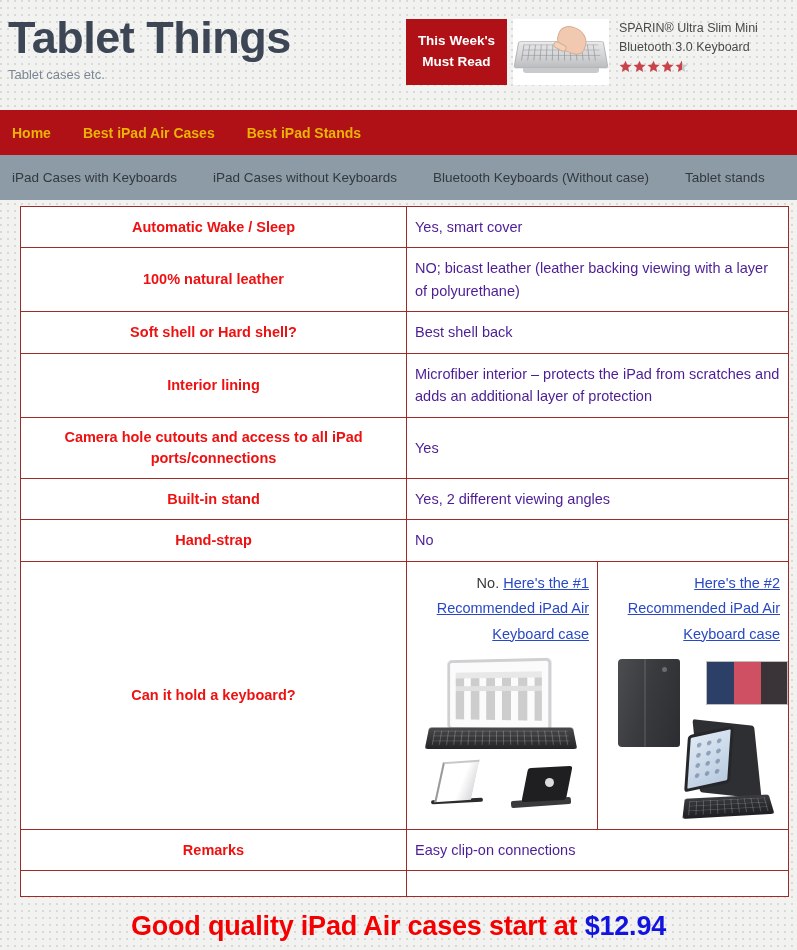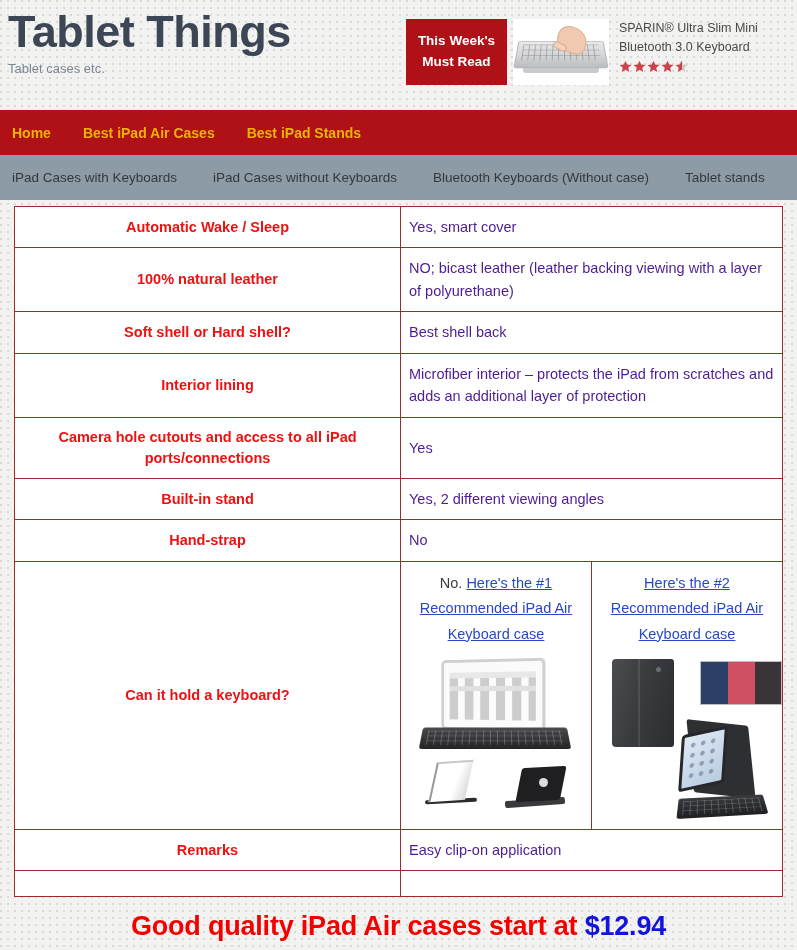--- a/index.html
+++ b/index.html
@@ -18,21 +18,21 @@
 
   
   .header {
     position: relative;
     height: 110px;
     padding: 0;
   }
   .brand {
     position: absolute;
     left: 8px;
-    top: 8px;
+    top: 14px;
   }
   .site-title {
     font-size: 45px;
     font-weight: bold;
     color: #3c4655;
     letter-spacing: -0.5px;
     line-height: 1.05;
     margin: 0;
     padding: 0;
   }
@@ -163,21 +163,21 @@
   }
   .nav-sub a {
     color: #33383d;
     font-size: 13.5px;
     text-decoration: none;
     margin-right: 36px;
     white-space: nowrap;
   }
 
   
-  .table-wrap { padding: 6px 14px 0 14px; }
+  .table-wrap { padding: 6px 14px 0 20px; }
   table.spec {
     width: 769px;
     border-collapse: collapse;
     table-layout: fixed;
     background: #ffffff;
   }
   table.spec td {
     border: 1px solid #9e2a2a;
     vertical-align: middle;
     padding: 9px 8px;
@@ -197,21 +197,21 @@
     line-height: 1.55;
   }
   td.kb-cell {
     vertical-align: top;
     padding-top: 10px;
   }
   .kb-link-text {
     font-size: 14.5px;
     color: #3a3a3a;
     line-height: 1.75;
-    text-align: center;
+    text-align: right;
   }
   .kb-link-text a {
     color: #2949c4;
     text-decoration: underline;
   }
 
   
   .prod {
     position: relative;
     width: 100%;
@@ -511,21 +511,21 @@
               <span class="p2-stand-back"></span>
               <span class="p2-stand-pad"></span>
               <span class="p2-kbd"></span>
             </div>
           </div>
         </td>
       </tr>
 
       <tr>
         <td class="label">Remarks</td>
-        <td class="value" colspan="2">Easy clip-on application</td>
+        <td class="value" colspan="2">Easy clip-on connections</td>
       </tr>
       <tr>
         <td class="label" style="height:26px"></td>
         <td class="value" colspan="2"></td>
       </tr>
     </tbody>
   </table>
 </div>
 
 <div class="footer-line">

